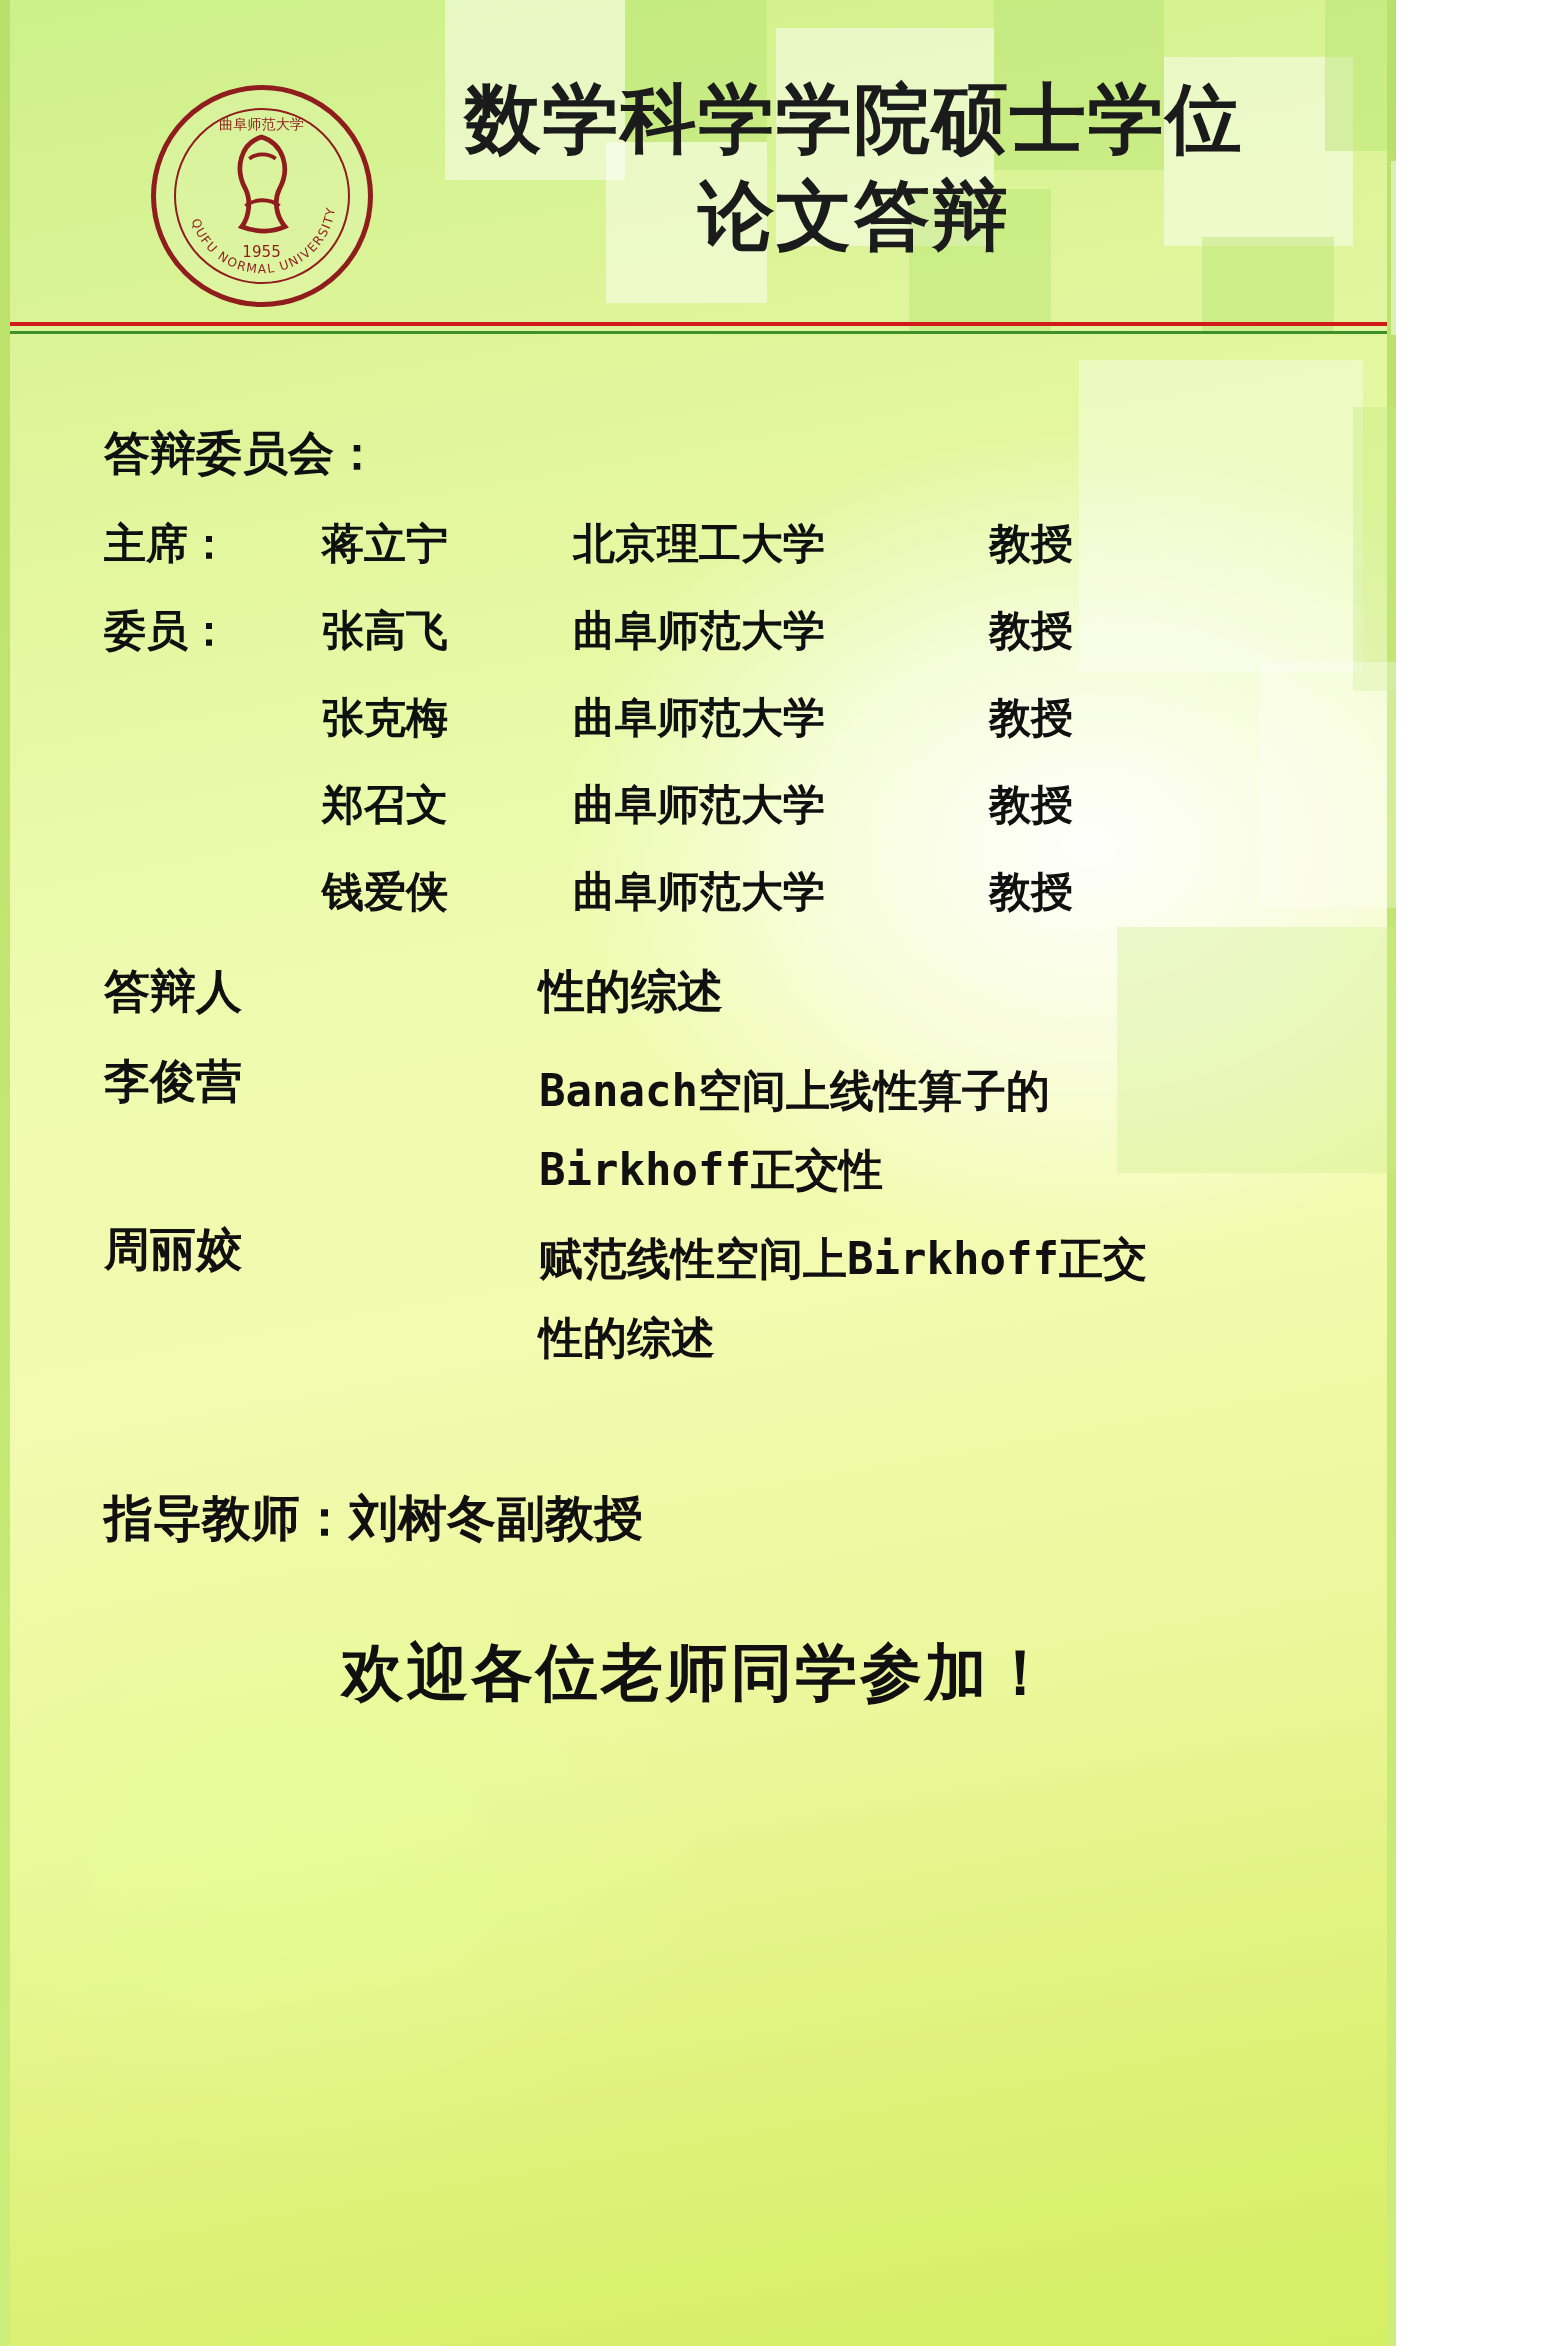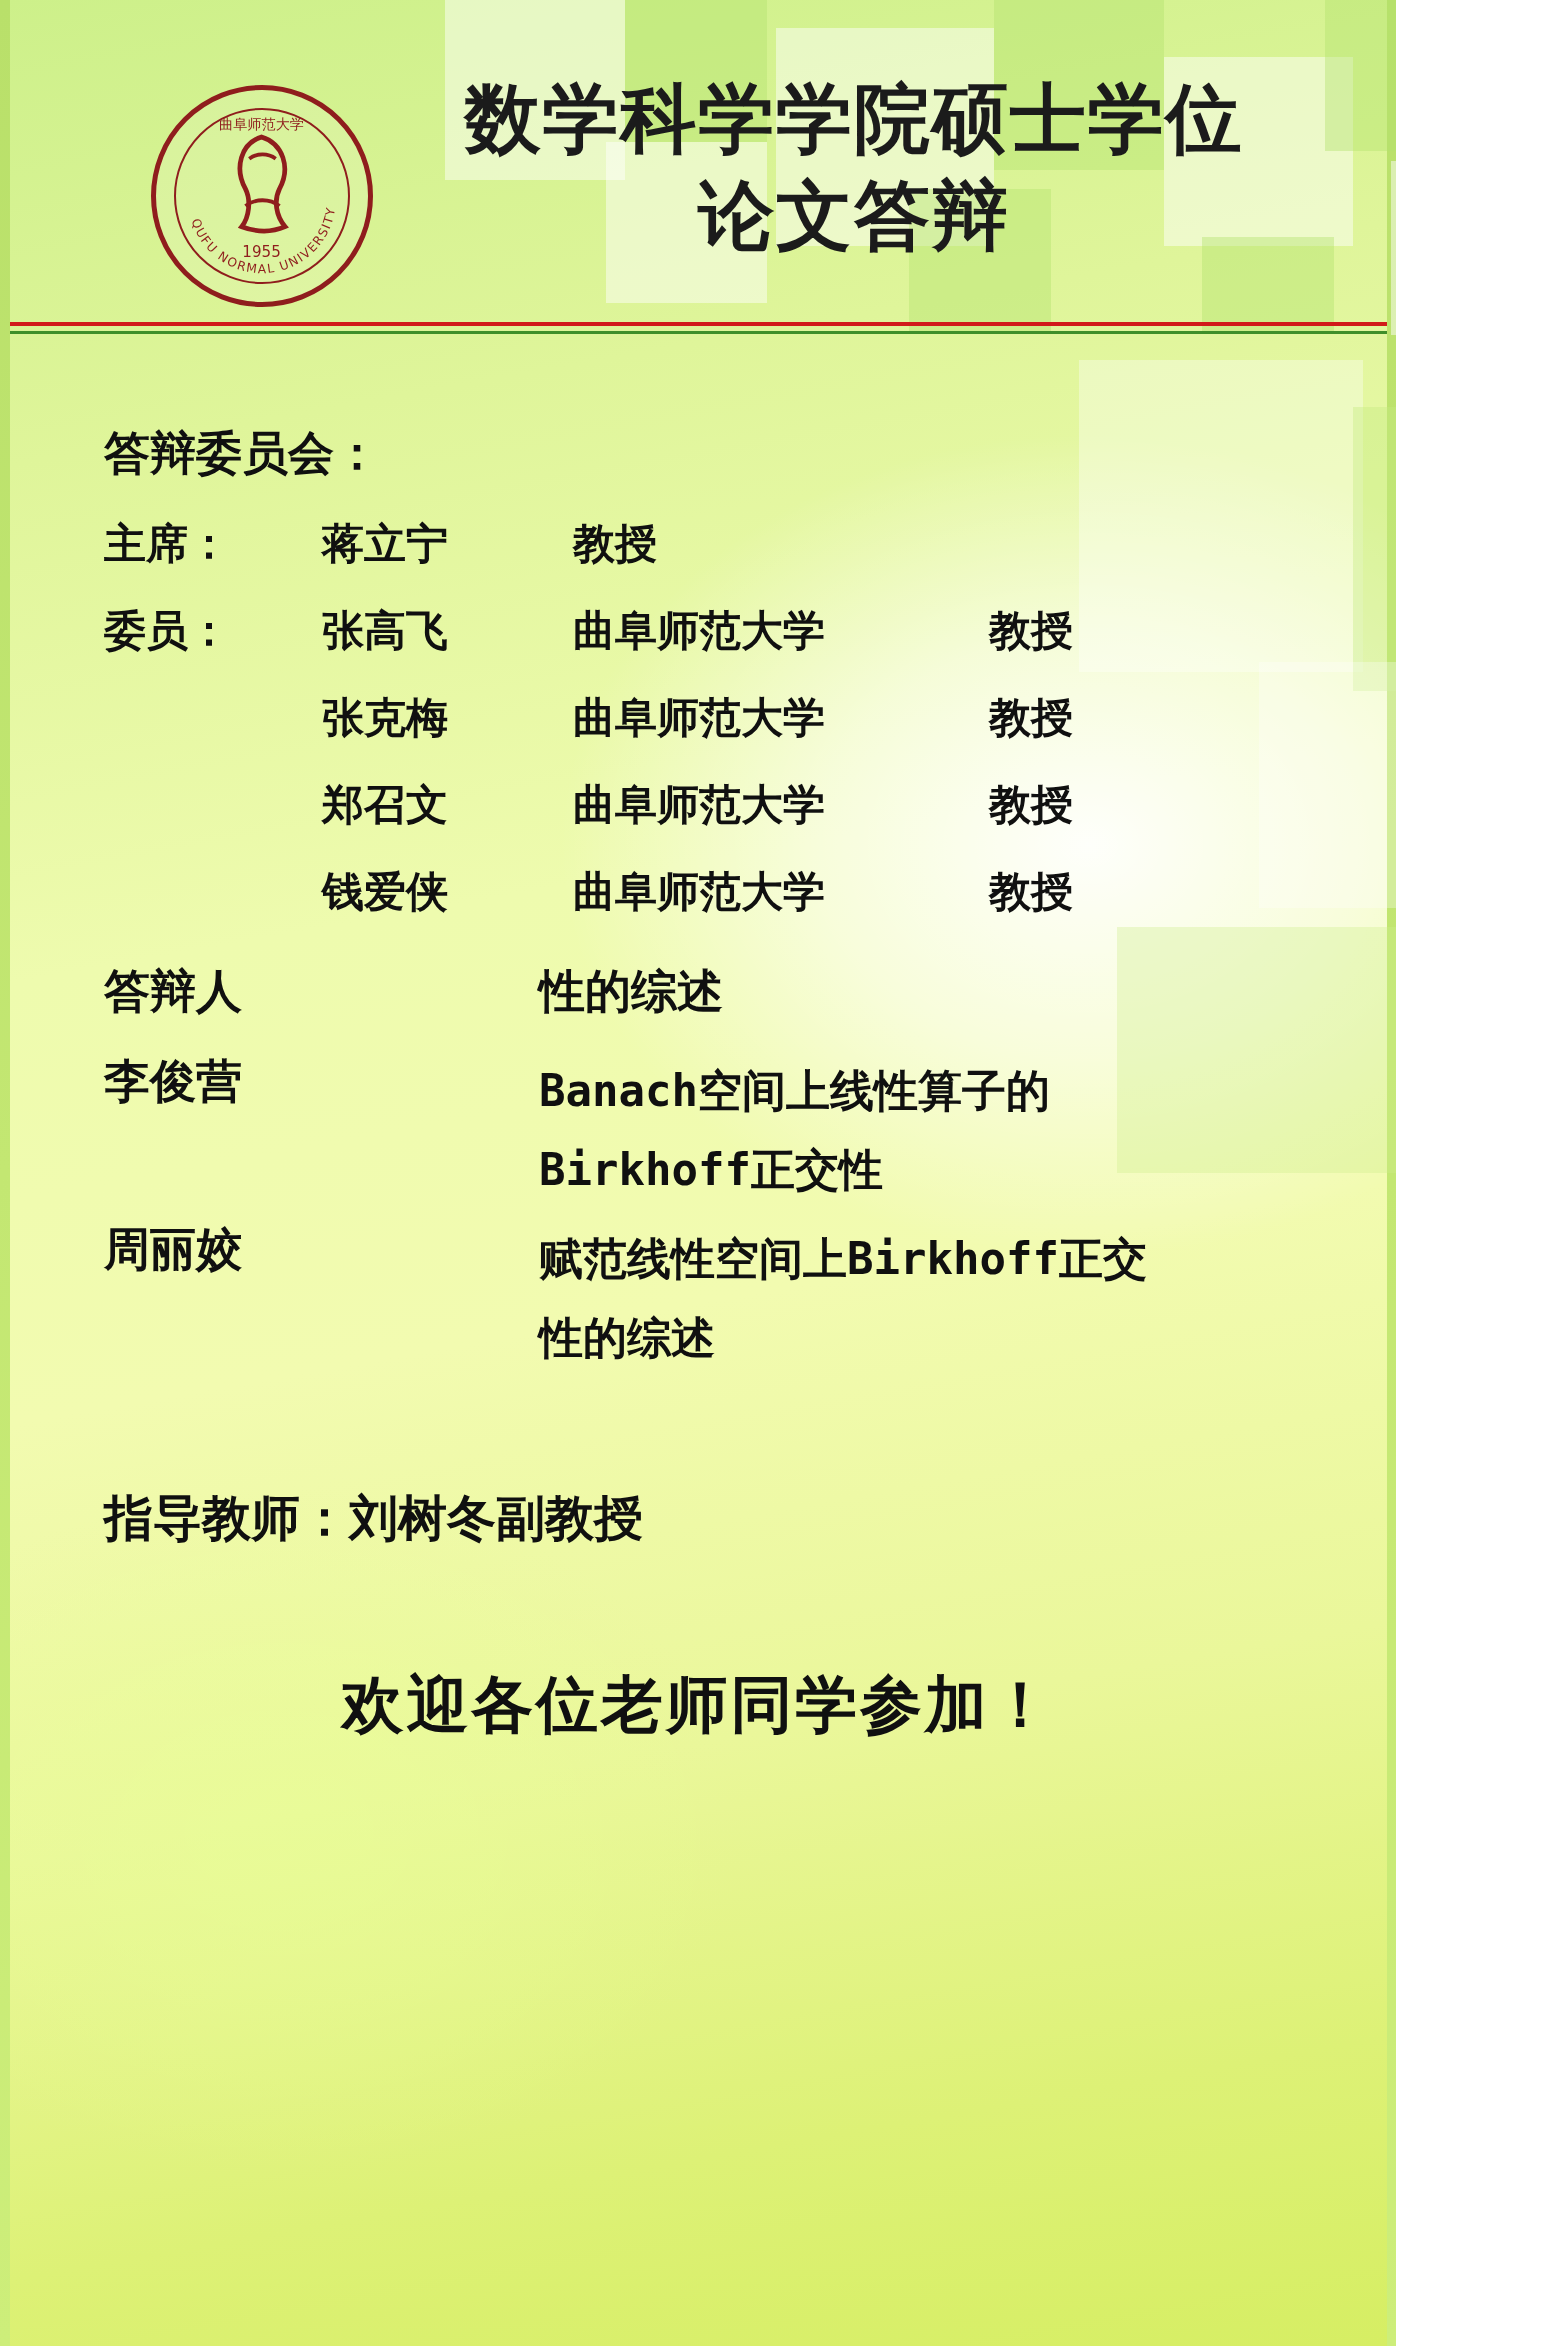--- a/index.html
+++ b/index.html
@@ -174,21 +174,21 @@
   .block-info { margin-top: 123px; }
   .info-line {
     font-size: 49px;
     font-weight: bold;
     line-height: 1.0;
     margin-bottom: 42px;
     white-space: pre;
   }
 
   .welcome {
-    margin-top: 120px;
+    margin-top: 88px;
     text-align: center;
     font-size: 62px;
     font-weight: bold;
     letter-spacing: 2.8px;
     white-space: pre;
   }
 </style>
 </head>
 <body>
 
@@ -241,20 +241,21 @@
   </div>
 
   <div class="body-area">
 
     <div class="block-committee">
       <div class="line heading">答辩委员会：</div>
 
       <div class="row">
         <span class="col-role">主席：</span>
         <span class="col-name">蒋立宁</span>
+        <span class="col-org">北京理工大学</span>
         <span class="col-title">教授</span>
       </div>
 
       <div class="row">
         <span class="col-role">委员：</span>
         <span class="col-name">张高飞</span>
         <span class="col-org">曲阜师范大学</span>
         <span class="col-title">教授</span>
       </div>
 

